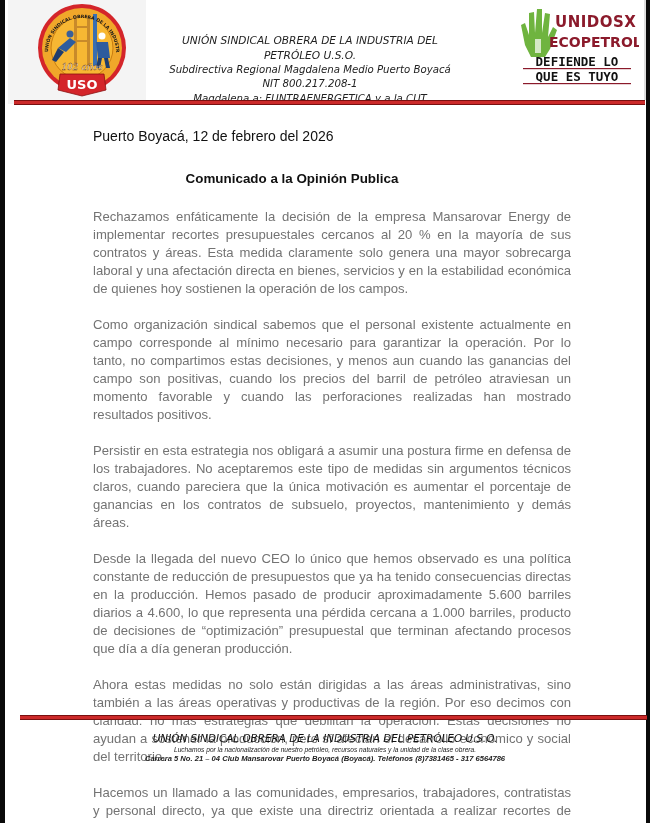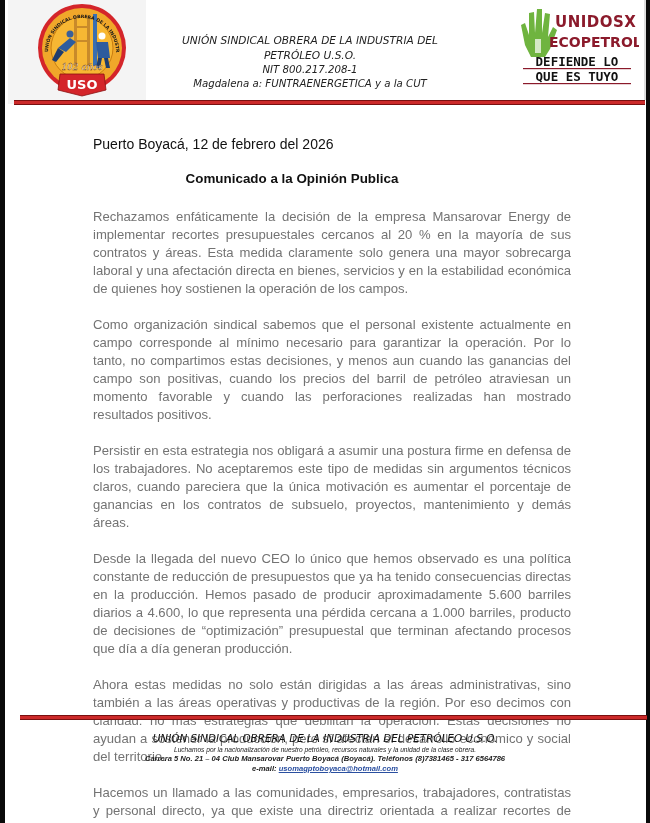--- a/index.html
+++ b/index.html
@@ -13,21 +13,21 @@
     .logo-uso-box { position: absolute; left: 8px; top: 0; width: 138px; height: 104px; background: #f4f4f4; }
     .logo-uso { position: absolute; left: 28px; top: 2px; width: 92px; height: 96px; }
     .header-text { position: absolute; left: 155px; top: 33px; width: 310px; text-align: center;
       font-family: "DejaVu Sans", sans-serif; font-style: italic; font-size: 10.2px; line-height: 14.8px; color: #222; }
     .header-text .h-line1 { font-size: 10.6px; }
     .logo-unidos { position: absolute; left: 515px; top: 5px; width: 124px; height: 82px; }
     .divider-top { position: absolute; left: 14px; top: 100px; width: 631px; height: 5px; background: #cc2a2a;
       border-top: 1px solid #7a1010; border-bottom: 1px solid #7a1010; }
 
     
-    .date { position: absolute; left: 93px; top: 136px; font-size: 14px; color: #111; }
+    .date { position: absolute; left: 93px; top: 128px; font-size: 14px; color: #111; }
     .title { position: absolute; left: 0; width: 584px; top: 171px; text-align: center; font-size: 13.4px; font-weight: bold; }
     .content { position: absolute; left: 93px; top: 208px; width: 478px; }
     .para { font-size: 13.1px; line-height: 18px; text-align: justify; margin-bottom: 18px; color: #737373; }
 
     .divider-bottom { position: absolute; left: 20px; top: 715px; width: 627px; height: 5px; background: #cc2a2a;
       border-top: 1px solid #7a1010; border-bottom: 1px solid #7a1010; }
 
     
     .footer { position: absolute; left: 0; width: 650px; top: 731px; text-align: center; }
     .footer-title { font-family: "DejaVu Sans", sans-serif; font-style: italic; font-size: 10.4px; line-height: 14px; color: #111; }
@@ -71,20 +71,21 @@
       <text font-family="DejaVu Sans, sans-serif" font-size="4.6" font-weight="bold" fill="#1a1a1a">
         <textPath href="#ringPath" startOffset="0">UNIÓN SINDICAL OBRERA DE LA INDUSTRIA DEL PETRÓLEO</textPath>
       </text>
       <path d="M24,72 L68,72 L70,88 L46,94 L22,88 Z" fill="#d4252a" stroke="#8a1010" stroke-width="0.8"></path>
       <text x="46" y="87" text-anchor="middle" font-family="DejaVu Sans, sans-serif" font-weight="bold" font-size="13" fill="#fff">USO</text>
     </svg>
   </div>
 
   <div class="header-text">
     <div class="h-line1">UNIÓN SINDICAL OBRERA DE LA INDUSTRIA DEL PETRÓLEO U.S.O.</div>
+    <div>Subdirectiva Regional Magdalena Medio Puerto Boyacá</div>
     <div>NIT 800.217.208-1</div>
     <div>Magdalena a: FUNTRAENERGETICA y a la CUT</div>
   </div>
 
   <svg class="logo-unidos" viewBox="0 0 124 82">
 
     <path d="M6,20 L10,18 L14,30 L14,8 L19,7 L20,28 L22,4 L27,4 L27,28 L30,8 L35,9 L33,32 L38,22 L42,25 L35,44 L30,52 L16,52 L10,40 Z" fill="#6fb43f"></path>
     <rect x="20" y="34" width="6" height="14" fill="#fff" opacity="0.7"></rect>
     <text x="40" y="22" font-family="DejaVu Sans, sans-serif" font-size="15" font-weight="bold" fill="#8b1a2b" letter-spacing="0.5">UNIDOSX</text>
     <text x="34" y="42" font-family="DejaVu Sans, sans-serif" font-size="14" font-weight="bold" fill="#8b1a2b">ECOPETROL</text>
@@ -108,17 +109,13 @@
   <p class="para">Ahora estas medidas no solo están dirigidas a las áreas administrativas, sino también a las áreas operativas y productivas de la región. Por eso decimos con claridad: no más estrategias que debilitan la operación. Estas decisiones no ayudan a sostener la producción, pero sí afectan el desarrollo económico y social del territorio.</p>
   <p class="para">Hacemos un llamado a las comunidades, empresarios, trabajadores, contratistas y personal directo, ya que existe una directriz orientada a realizar recortes de personal en general. Esta situación no solo impacta a los trabajadores, sino también a la economía regional que depende de la actividad petrolera.</p>
 </div>
 
 <div class="divider-bottom"></div>
 
 <footer class="footer">
   <div class="footer-title">UNIÓN SINDICAL OBRERA DE LA INDUSTRIA DEL PETRÓLEO U.S.O.</div>
   <div class="footer-motto">Luchamos por la nacionalización de nuestro petróleo, recursos naturales y la unidad de la clase obrera.</div>
   <div class="footer-address">Carrera 5 No. 21 – 04 Club Mansarovar Puerto Boyacá (Boyacá). Teléfonos (8)7381465 - 317 6564786</div>
-  <div class="footer-email">
-    <span>e-mail:</span>
-    <a>usomagptoboyaca@hotmail.com</a>
-  </div>
 </footer>
 
 </body></html>

